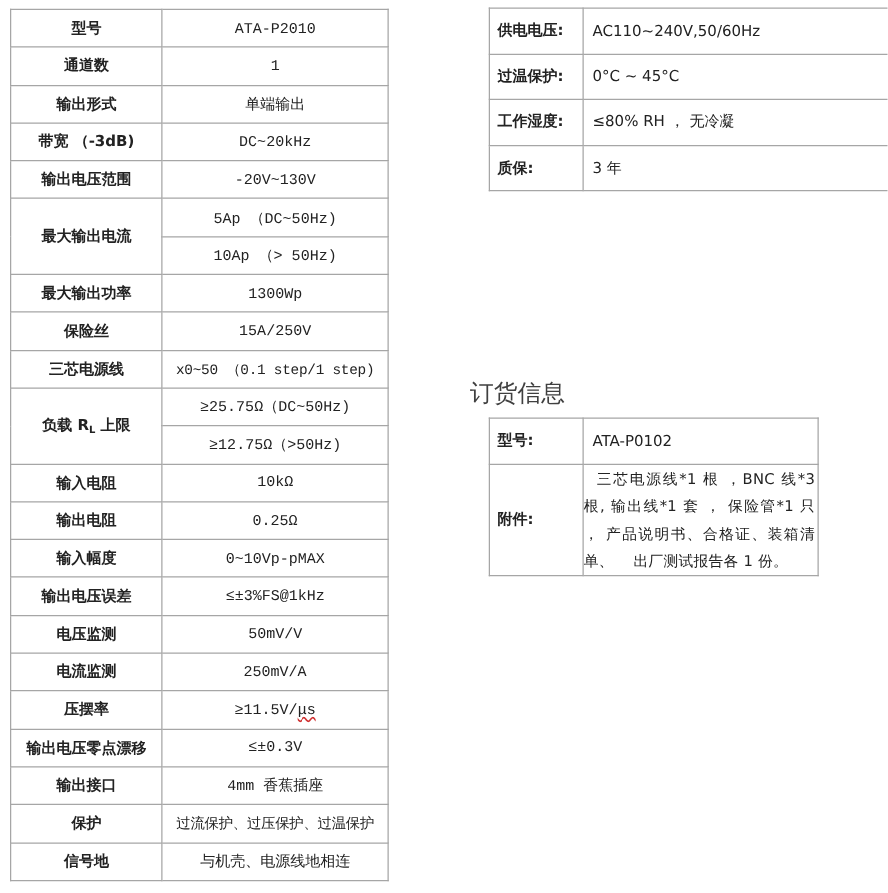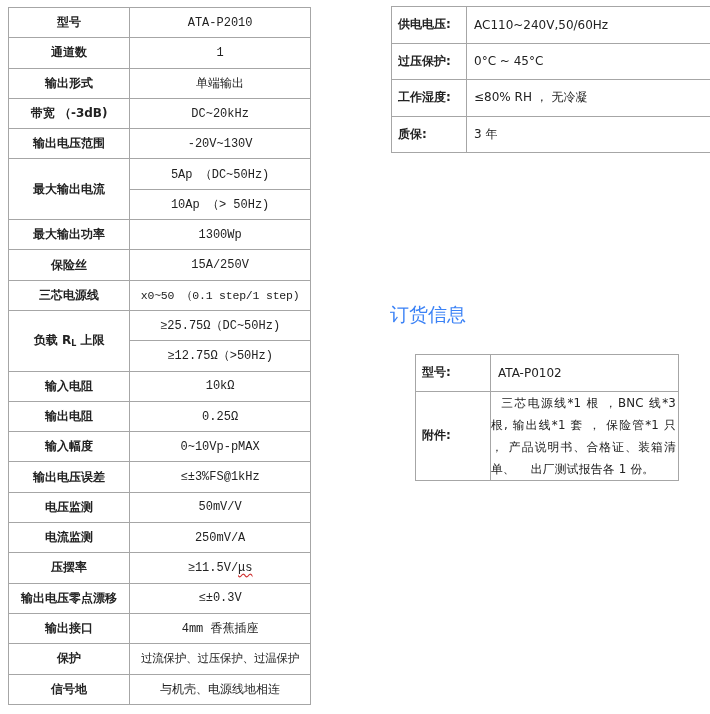--- a/index.html
+++ b/index.html
@@ -21,25 +21,25 @@
     sub.rl { font-size: 8px; vertical-align: -2px; }
     .wavy { text-decoration: underline wavy #d03030; text-underline-offset: 2px; text-align: right; }
 
     
     #general-table { left: 391px; top: 6px; width: 360px; }
     #general-table td { height: 35.6px; vertical-align: middle; font-size: 12px; }
     #general-table td.lbl { width: 68px; padding-left: 6px; font-weight: bold; }
     #general-table td.val { padding-left: 7px; }
 
     #order-title {
-      position: absolute; left: 390px; top: 302px;
-      font-size: 19px; color: #3b82f6; font-weight: normal; margin: 0;
+      position: absolute; left: 376px; top: 302px;
+      font-size: 19px; color: #404040; font-weight: normal; margin: 0;
     }
 
-    #order-table { left: 391px; top: 354px; width: 264px; margin-left: 24px; }
+    #order-table { left: 391px; top: 334px; width: 264px; }
     #order-table td { vertical-align: middle; font-size: 12px; }
     #order-table tr.r1 td, #order-table tr.r2 td { height: 35.5px; }
     #order-table td.lbl { width: 68px; padding-left: 6px; font-weight: bold; }
     #order-table td.val { padding-left: 7px; }
     #order-table tr.r3 td { height: 65px; }
     #order-table td.acc {
       padding: 0 2px 0 0; line-height: 22px; text-align: justify;
       font-size: 11.8px; letter-spacing: 0.2px;
     }
   </style>
@@ -141,21 +141,21 @@
   </tbody>
 </table>
 
 <table id="general-table">
   <tbody>
     <tr>
       <td class="lbl">供电电压:</td>
       <td class="val">AC110~240V,50/60Hz</td>
     </tr>
     <tr>
-      <td class="lbl">过压保护:</td>
+      <td class="lbl">过温保护:</td>
       <td class="val">0°C ~ 45°C</td>
     </tr>
     <tr>
       <td class="lbl">工作湿度:</td>
       <td class="val">≤80% RH ， 无冷凝</td>
     </tr>
     <tr>
       <td class="lbl">质保:</td>
       <td class="val">3  年</td>
     </tr>

